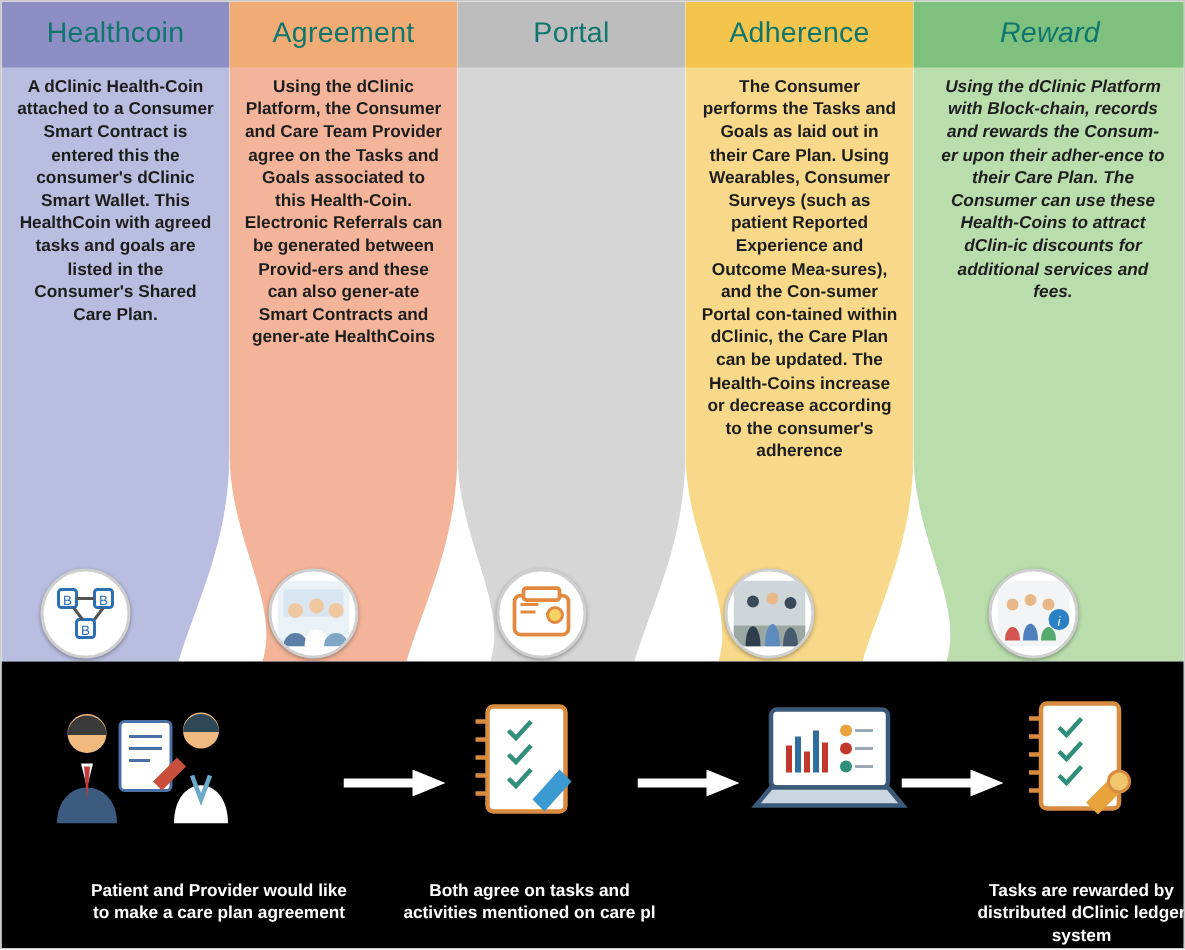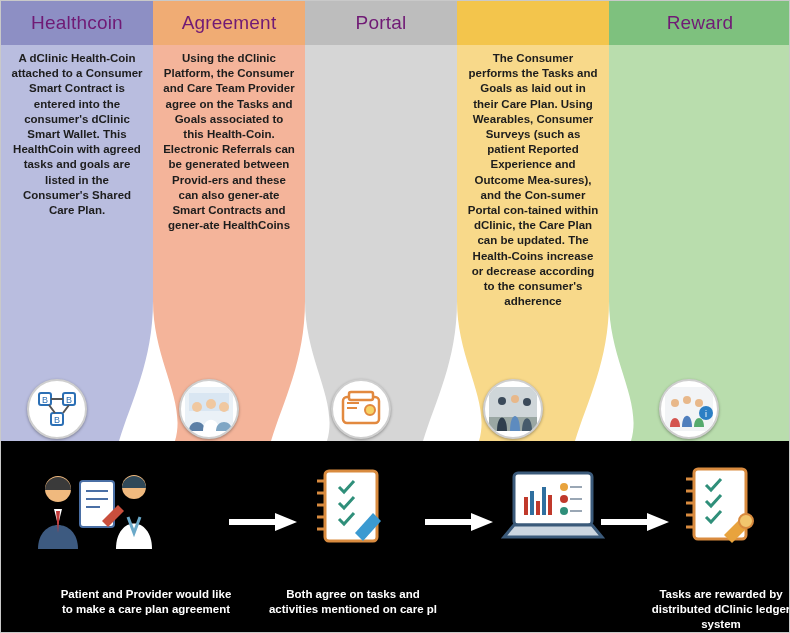--- a/index.html
+++ b/index.html
@@ -41,21 +41,21 @@
   .col .header {
     position: absolute;
     left: 4px;
     top: 4px;
     width: 144px;
     height: 36px;
     display: flex;
     align-items: center;
     justify-content: center;
     font-size: 19px;
-    color: #701a75;
+    color: #0f766e;
     letter-spacing: .2px;
   }
   .col .body {
     position: absolute;
     left: 10px;
     top: 50px;
     width: 132px;
     text-align: center;
     font-size: 11.5px;
     line-height: 15.2px;
@@ -124,21 +124,21 @@
 <div id="canvas">
 
   <div class="columns">
 
     <div class="col" style="left:0px;">
       <svg class="shape" viewBox="0 0 152 440" preserveAspectRatio="none">
         <path d="M0,0 H152 V300 C152,360 130,400 118,440 H0 Z" fill="#b9bddf"></path>
         <rect x="0" y="0" width="152" height="44" fill="#8d8fc4"></rect>
       </svg>
       <div class="header">Healthcoin</div>
-      <div class="body">A dClinic Health-Coin attached to a Consumer Smart Contract is entered into the consumer's dClinic Smart Wallet. This HealthCoin with agreed tasks and goals are listed in the Consumer's Shared Care Plan.</div>
+      <div class="body">A dClinic Health-Coin attached to a Consumer Smart Contract is entered this the consumer's dClinic Smart Wallet. This HealthCoin with agreed tasks and goals are listed in the Consumer's Shared Care Plan.</div>
       <div class="circle">
         <svg class="icon-svg" width="44" height="44" viewBox="0 0 44 44">
           <rect x="4" y="6" width="12" height="12" rx="2" fill="#ffffff" stroke="#2b6fb5" stroke-width="2"></rect>
           <text x="10" y="16" font-size="9" fill="#2b6fb5" text-anchor="middle" font-family="Liberation Sans, sans-serif">B</text>
           <rect x="28" y="6" width="12" height="12" rx="2" fill="#ffffff" stroke="#2b6fb5" stroke-width="2"></rect>
           <text x="34" y="16" font-size="9" fill="#2b6fb5" text-anchor="middle" font-family="Liberation Sans, sans-serif">B</text>
           <rect x="16" y="26" width="12" height="12" rx="2" fill="#ffffff" stroke="#2b6fb5" stroke-width="2"></rect>
           <text x="22" y="36" font-size="9" fill="#2b6fb5" text-anchor="middle" font-family="Liberation Sans, sans-serif">B</text>
           <path d="M16,12 H28 M14,18 L20,26 M34,18 L28,26" stroke="#555" stroke-width="2" fill="none"></path>
         </svg>
@@ -180,41 +180,43 @@
           <path d="M8,14 H20 M8,19 H18" stroke="#e2893f" stroke-width="2"></path>
         </svg>
       </div>
     </div>
 
     <div class="col" style="left:456px;">
       <svg class="shape" viewBox="0 0 152 440" preserveAspectRatio="none">
         <path d="M0,0 H152 V300 C152,360 130,400 118,440 H22 C34,400 0,360 0,300 Z" fill="#f8d98a"></path>
         <rect x="0" y="0" width="152" height="44" fill="#f3c54c"></rect>
       </svg>
+      <div class="header">Adherence</div>
       <div class="body">The Consumer performs the Tasks and Goals as laid out in their Care Plan. Using Wearables, Consumer Surveys (such as patient Reported Experience and Outcome Mea-sures), and the Con-sumer Portal con-tained within dClinic, the Care Plan can be updated. The Health-Coins increase or decrease according to the consumer's adherence</div>
       <div class="circle">
         <svg class="icon-svg" width="48" height="44" viewBox="0 0 48 44">
           <rect x="0" y="0" width="48" height="44" fill="#cfd6d9"></rect>
           <rect x="0" y="30" width="48" height="14" fill="#9aa7a3"></rect>
           <circle cx="13" cy="14" r="4" fill="#3b4a5a"></circle>
           <path d="M8,44 C8,26 18,26 18,44 Z" fill="#2f3e4d"></path>
           <circle cx="26" cy="12" r="4" fill="#e8b88a"></circle>
           <path d="M21,44 C21,24 31,24 31,44 Z" fill="#5d8bbf"></path>
           <circle cx="38" cy="15" r="4" fill="#3b4a5a"></circle>
           <path d="M33,44 C33,27 43,27 43,44 Z" fill="#465b6b"></path>
         </svg>
       </div>
     </div>
 
-    <div class="col" style="left:608px; width:182px;">
+    <div class="col" style="left:608px; width:182px;font-style:italic;">
       <svg class="shape" viewBox="0 0 182 440" preserveAspectRatio="none">
         <path d="M0,0 H182 V440 H22 C34,400 0,360 0,300 Z" fill="#b9ddad"></path>
         <rect x="0" y="0" width="182" height="44" fill="#7ec17e"></rect>
       </svg>
       <div class="header" style="width:174px;">Reward</div>
+      <div class="body" style="left:18px; width:150px;">Using the dClinic Platform with Block-chain, records and rewards the Consum-er upon their adher-ence to their Care Plan. The Consumer can use these Health-Coins to attract dClin-ic discounts for additional services and fees.</div>
       <div class="circle" style="left:50px;">
         <svg class="icon-svg" width="48" height="44" viewBox="0 0 48 44">
           <rect x="0" y="0" width="48" height="44" fill="#f2f4f6"></rect>
           <circle cx="10" cy="16" r="4" fill="#e8b88a"></circle>
           <path d="M5,40 C5,28 15,28 15,40 Z" fill="#d4544f"></path>
           <circle cx="22" cy="13" r="4" fill="#e8b88a"></circle>
           <path d="M17,40 C17,25 27,25 27,40 Z" fill="#4f7fbd"></path>
           <circle cx="34" cy="16" r="4" fill="#e8b88a"></circle>
           <path d="M29,40 C29,28 39,28 39,40 Z" fill="#55aa6d"></path>
           <circle cx="41" cy="26" r="7" fill="#2b7fc4"></circle>

